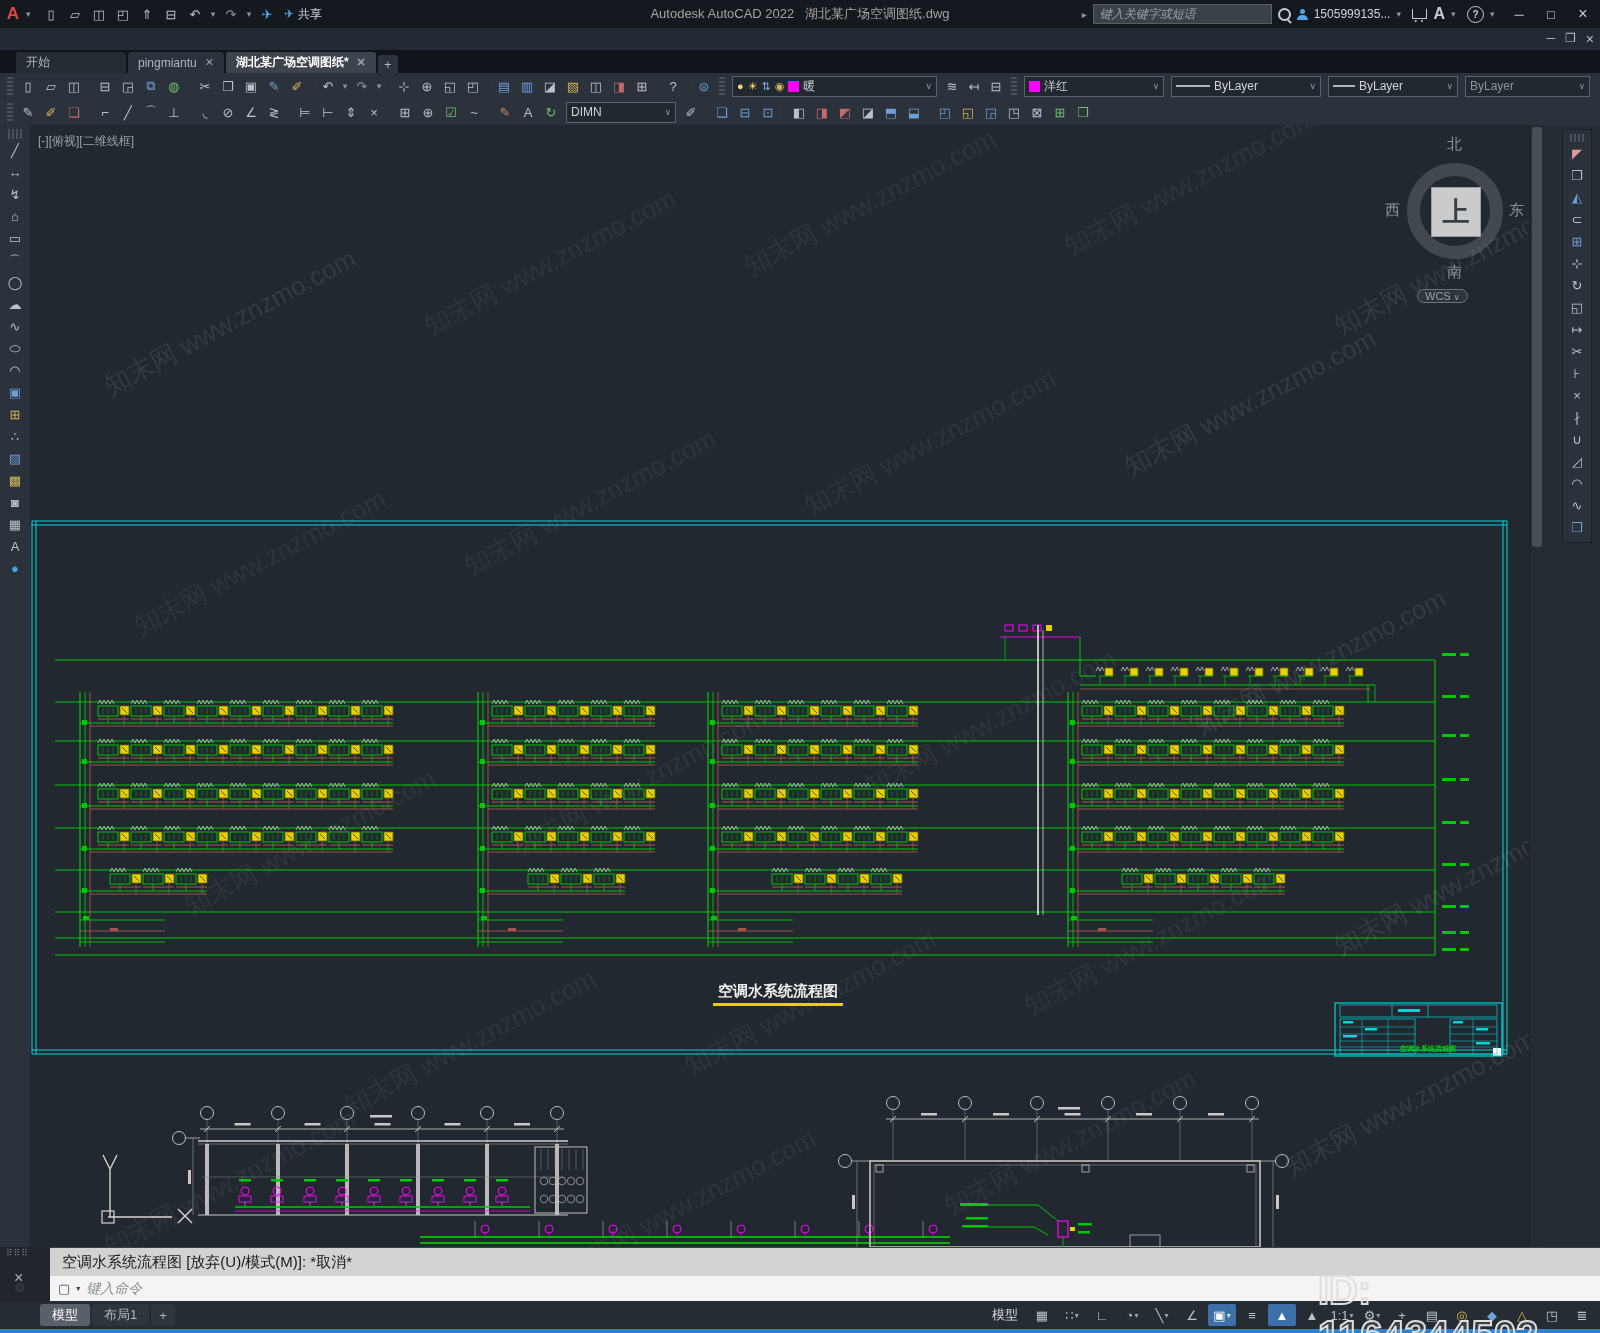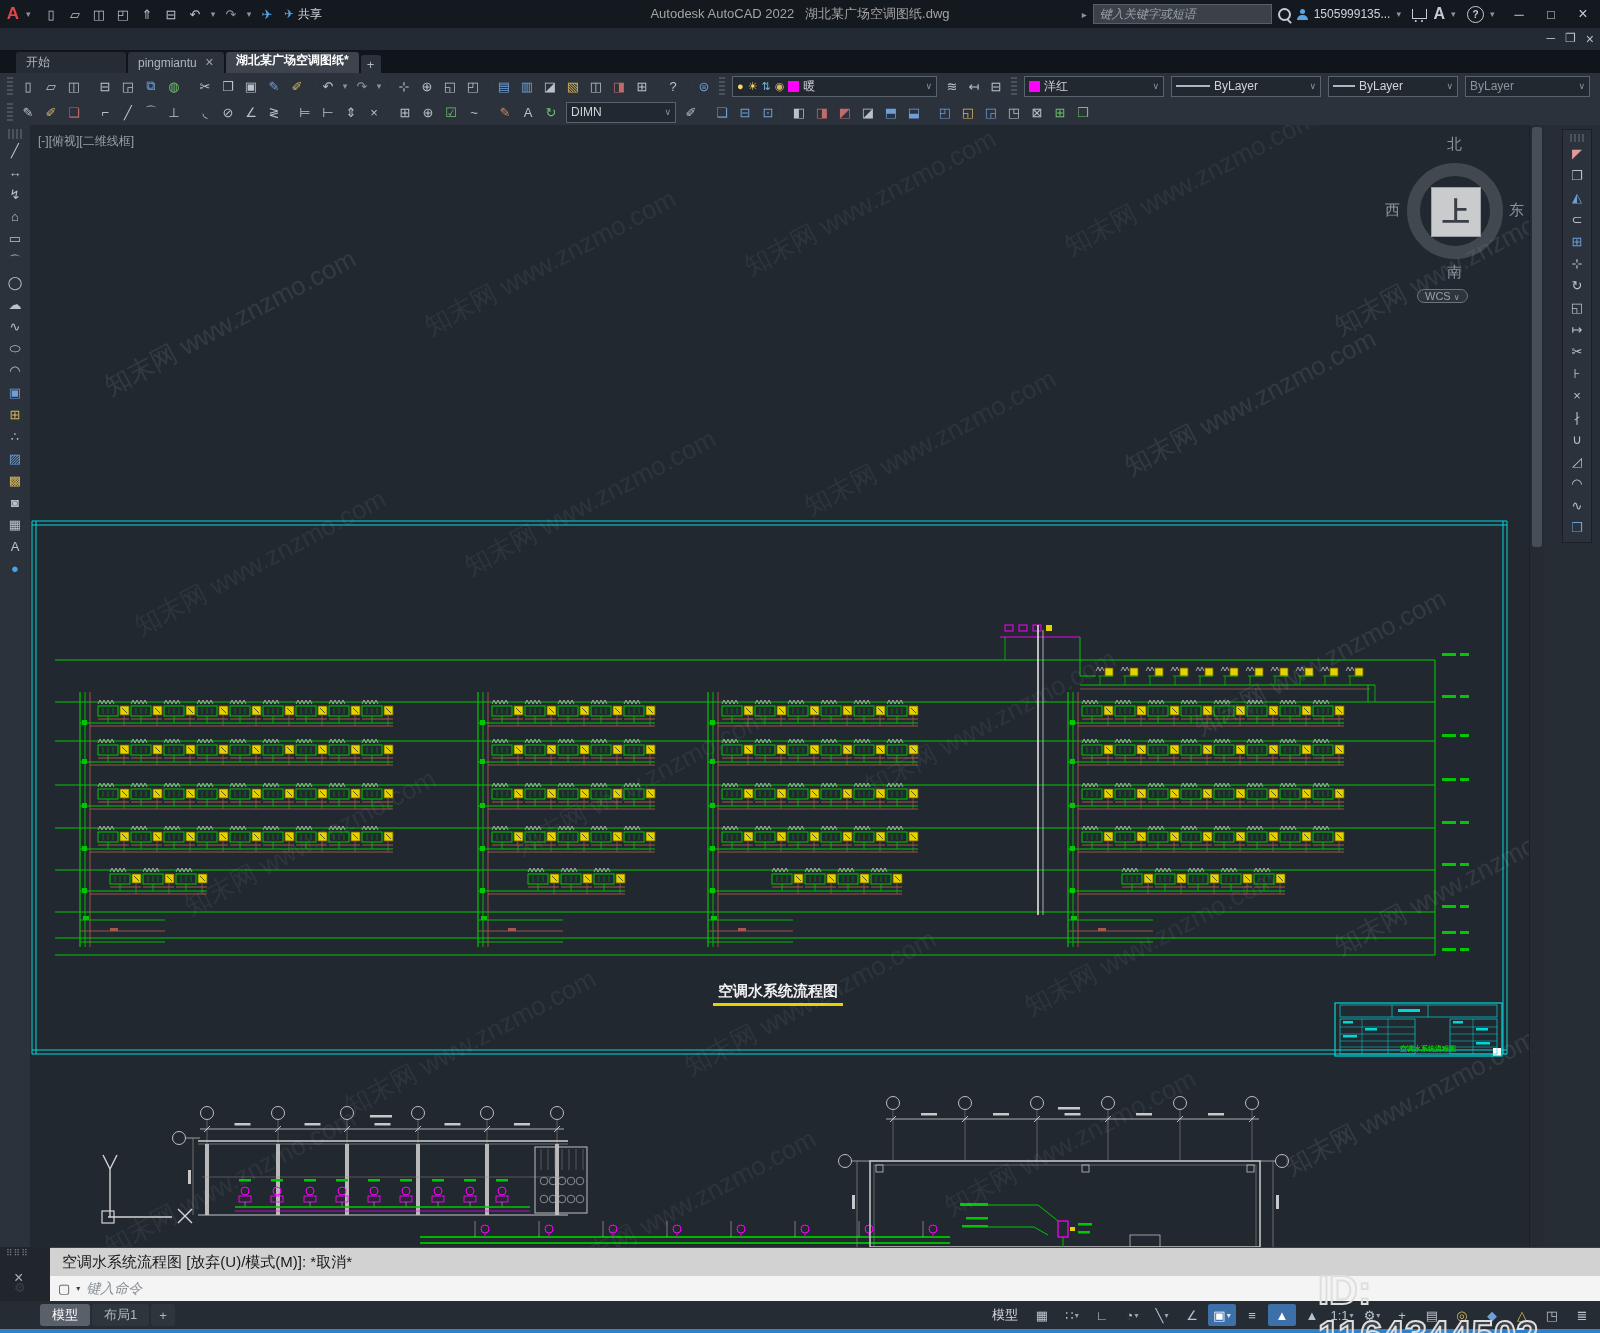--- a/index.html
+++ b/index.html
@@ -36,21 +36,21 @@
       color:#c5ccd3;font-size:13px;}
   
   #menubar{top:28px;height:22px;background:#242a33;border-bottom:1px solid #161b21;font-size:13px;}
   .menu-item{padding:0 11px;height:22px;display:flex;align-items:center;color:#ccd2d8;}
   #menu-win{position:absolute;right:6px;display:flex;gap:10px;color:#b9c2cb;font-size:12px;}
   
   #tabbar{top:50px;height:23px;background:#10151b;align-items:flex-end;}
   .ftab{height:21px;display:flex;align-items:center;padding:0 10px;margin-right:2px;
         background:#2b323b;color:#aeb6be;font-size:12px;border-radius:3px 3px 0 0;gap:8px;}
   .ftab.start{width:90px;background:#262c34;}
-  .ftab.active{background:#3d444d;color:#fff;font-weight:bold;flex-direction:column;}
+  .ftab.active{background:#3d444d;color:#fff;font-weight:bold;}
   .ftab .x{font-size:11px;color:#9aa2ab;}
   .ftab-plus{width:20px;height:18px;background:#2b323b;border-radius:3px 3px 0 0;display:flex;
         align-items:center;justify-content:center;color:#aeb6be;font-size:13px;}
   
   #tb1{top:73px;height:26px;background:#2b323b;border-bottom:1px solid #1a2026;padding-left:4px;gap:1px;}
   #tb2{top:99px;height:26px;background:#2b323b;border-bottom:1px solid #141920;padding-left:4px;gap:1px;}
   .grip{width:6px;height:18px;margin:0 3px;background:
         repeating-linear-gradient(to bottom,#4a525b 0 2px,transparent 2px 4px);}
   .combo{height:19px;background:#22282f;border:1px solid #5a626b;display:flex;align-items:center;
         font-size:12px;color:#d0d4d8;padding:0 4px;gap:4px;margin:0 3px;}

